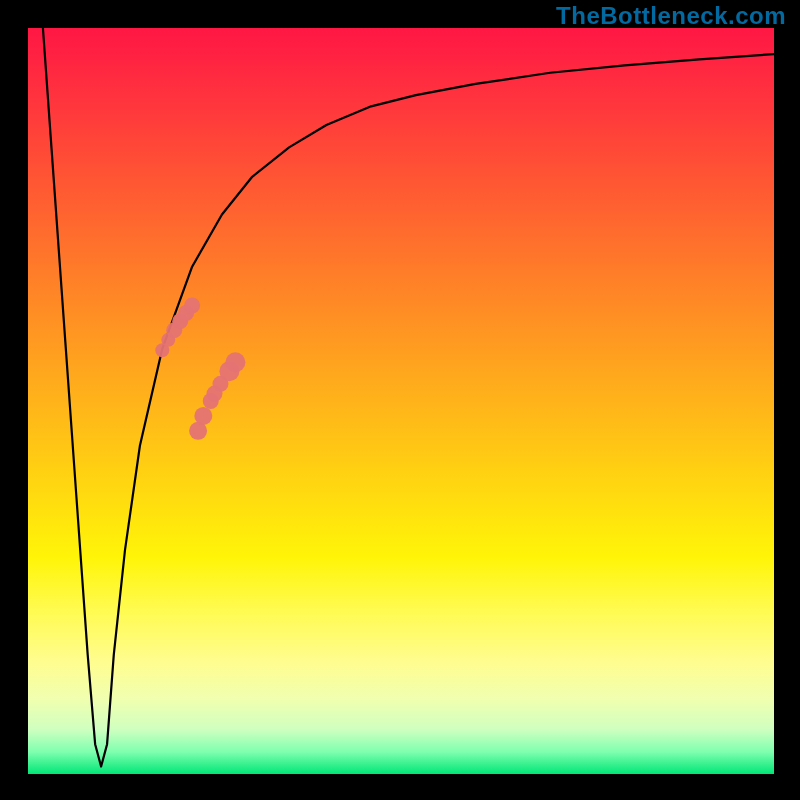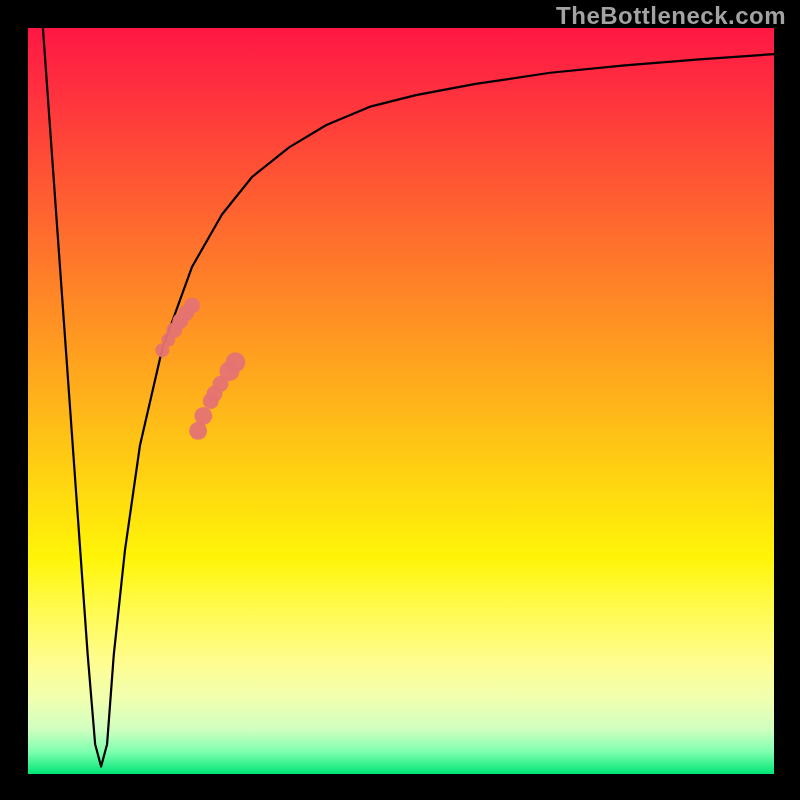--- a/index.html
+++ b/index.html
@@ -13,21 +13,21 @@
     background: #000;
     position: relative;
     font-family: Arial, Helvetica, sans-serif;
   }
   .watermark {
     position: absolute;
     top: 2px;
     right: 14px;
     font-size: 24px;
     font-weight: bold;
-    color: #a3a3a3;
+    color: #0369a1;
     letter-spacing: 0.5px;
     z-index: 10;
   }
   .chart-area {
     position: absolute;
     top: 28px;
     left: 28px;
     width: 746px;
     height: 746px;
     background: linear-gradient(to bottom,

